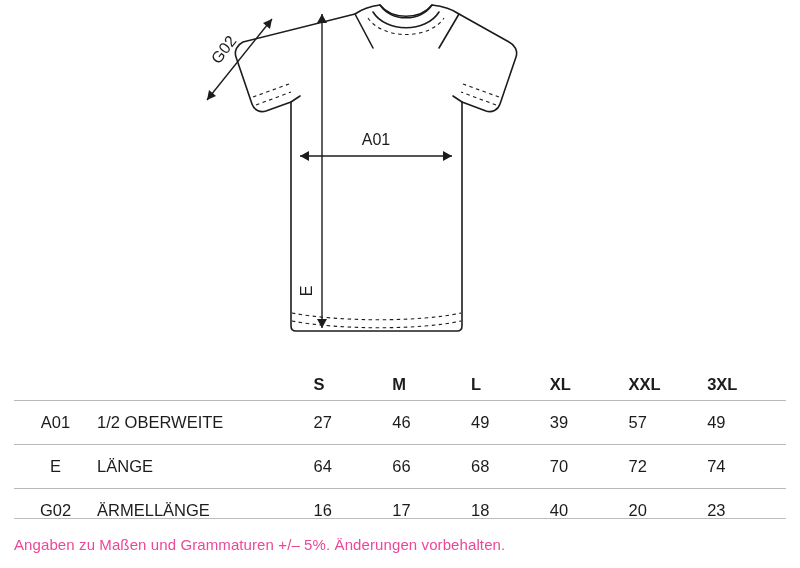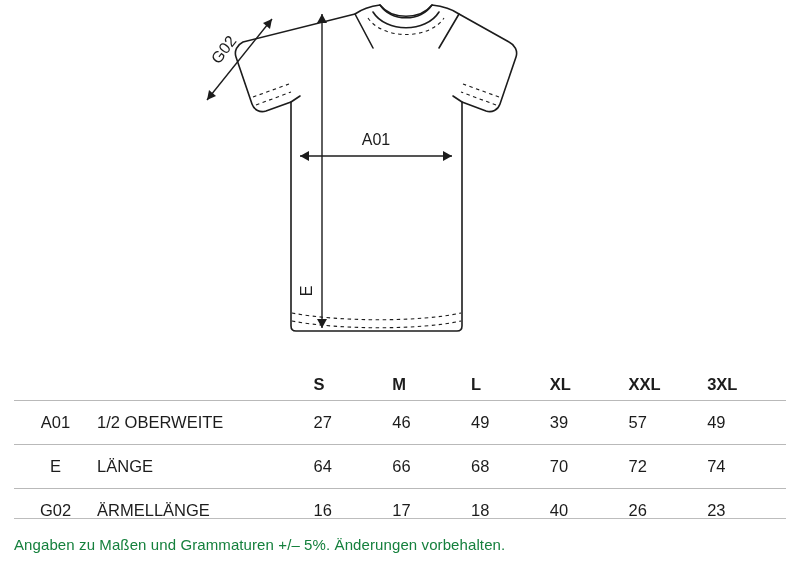--- a/index.html
+++ b/index.html
@@ -79,21 +79,21 @@
     width: 772px;
     height: 1px;
     background: #bdbdbd;
   }
 
   #footnote {
     position: absolute;
     left: 14px;
     top: 536px;
     font-size: 15px;
-    color: #15803d;
+    color: #ec4899;
     letter-spacing: 0.1px;
   }
 
   .dim-label {
     font-size: 16px;
     fill: #1c1c1c;
     font-family: "Liberation Sans", sans-serif;
   }
 </style>
 </head>
@@ -210,21 +210,21 @@
       <td class="col-size">72</td>
       <td class="col-size">74</td>
     </tr>
     <tr class="row-line">
       <td class="col-code">G02</td>
       <td class="col-desc">ÄRMELLÄNGE</td>
       <td class="col-size">16</td>
       <td class="col-size">17</td>
       <td class="col-size">18</td>
       <td class="col-size">40</td>
-      <td class="col-size">26</td>
+      <td class="col-size">20</td>
       <td class="col-size">23</td>
     </tr>
   </tbody>
 </table>
 
 <div class="table-divider" style="top: 518px;"></div>
 
 <div id="footnote">Angaben zu Maßen und Grammaturen +/– 5%. Änderungen vorbehalten.</div>
 
 </body></html>

